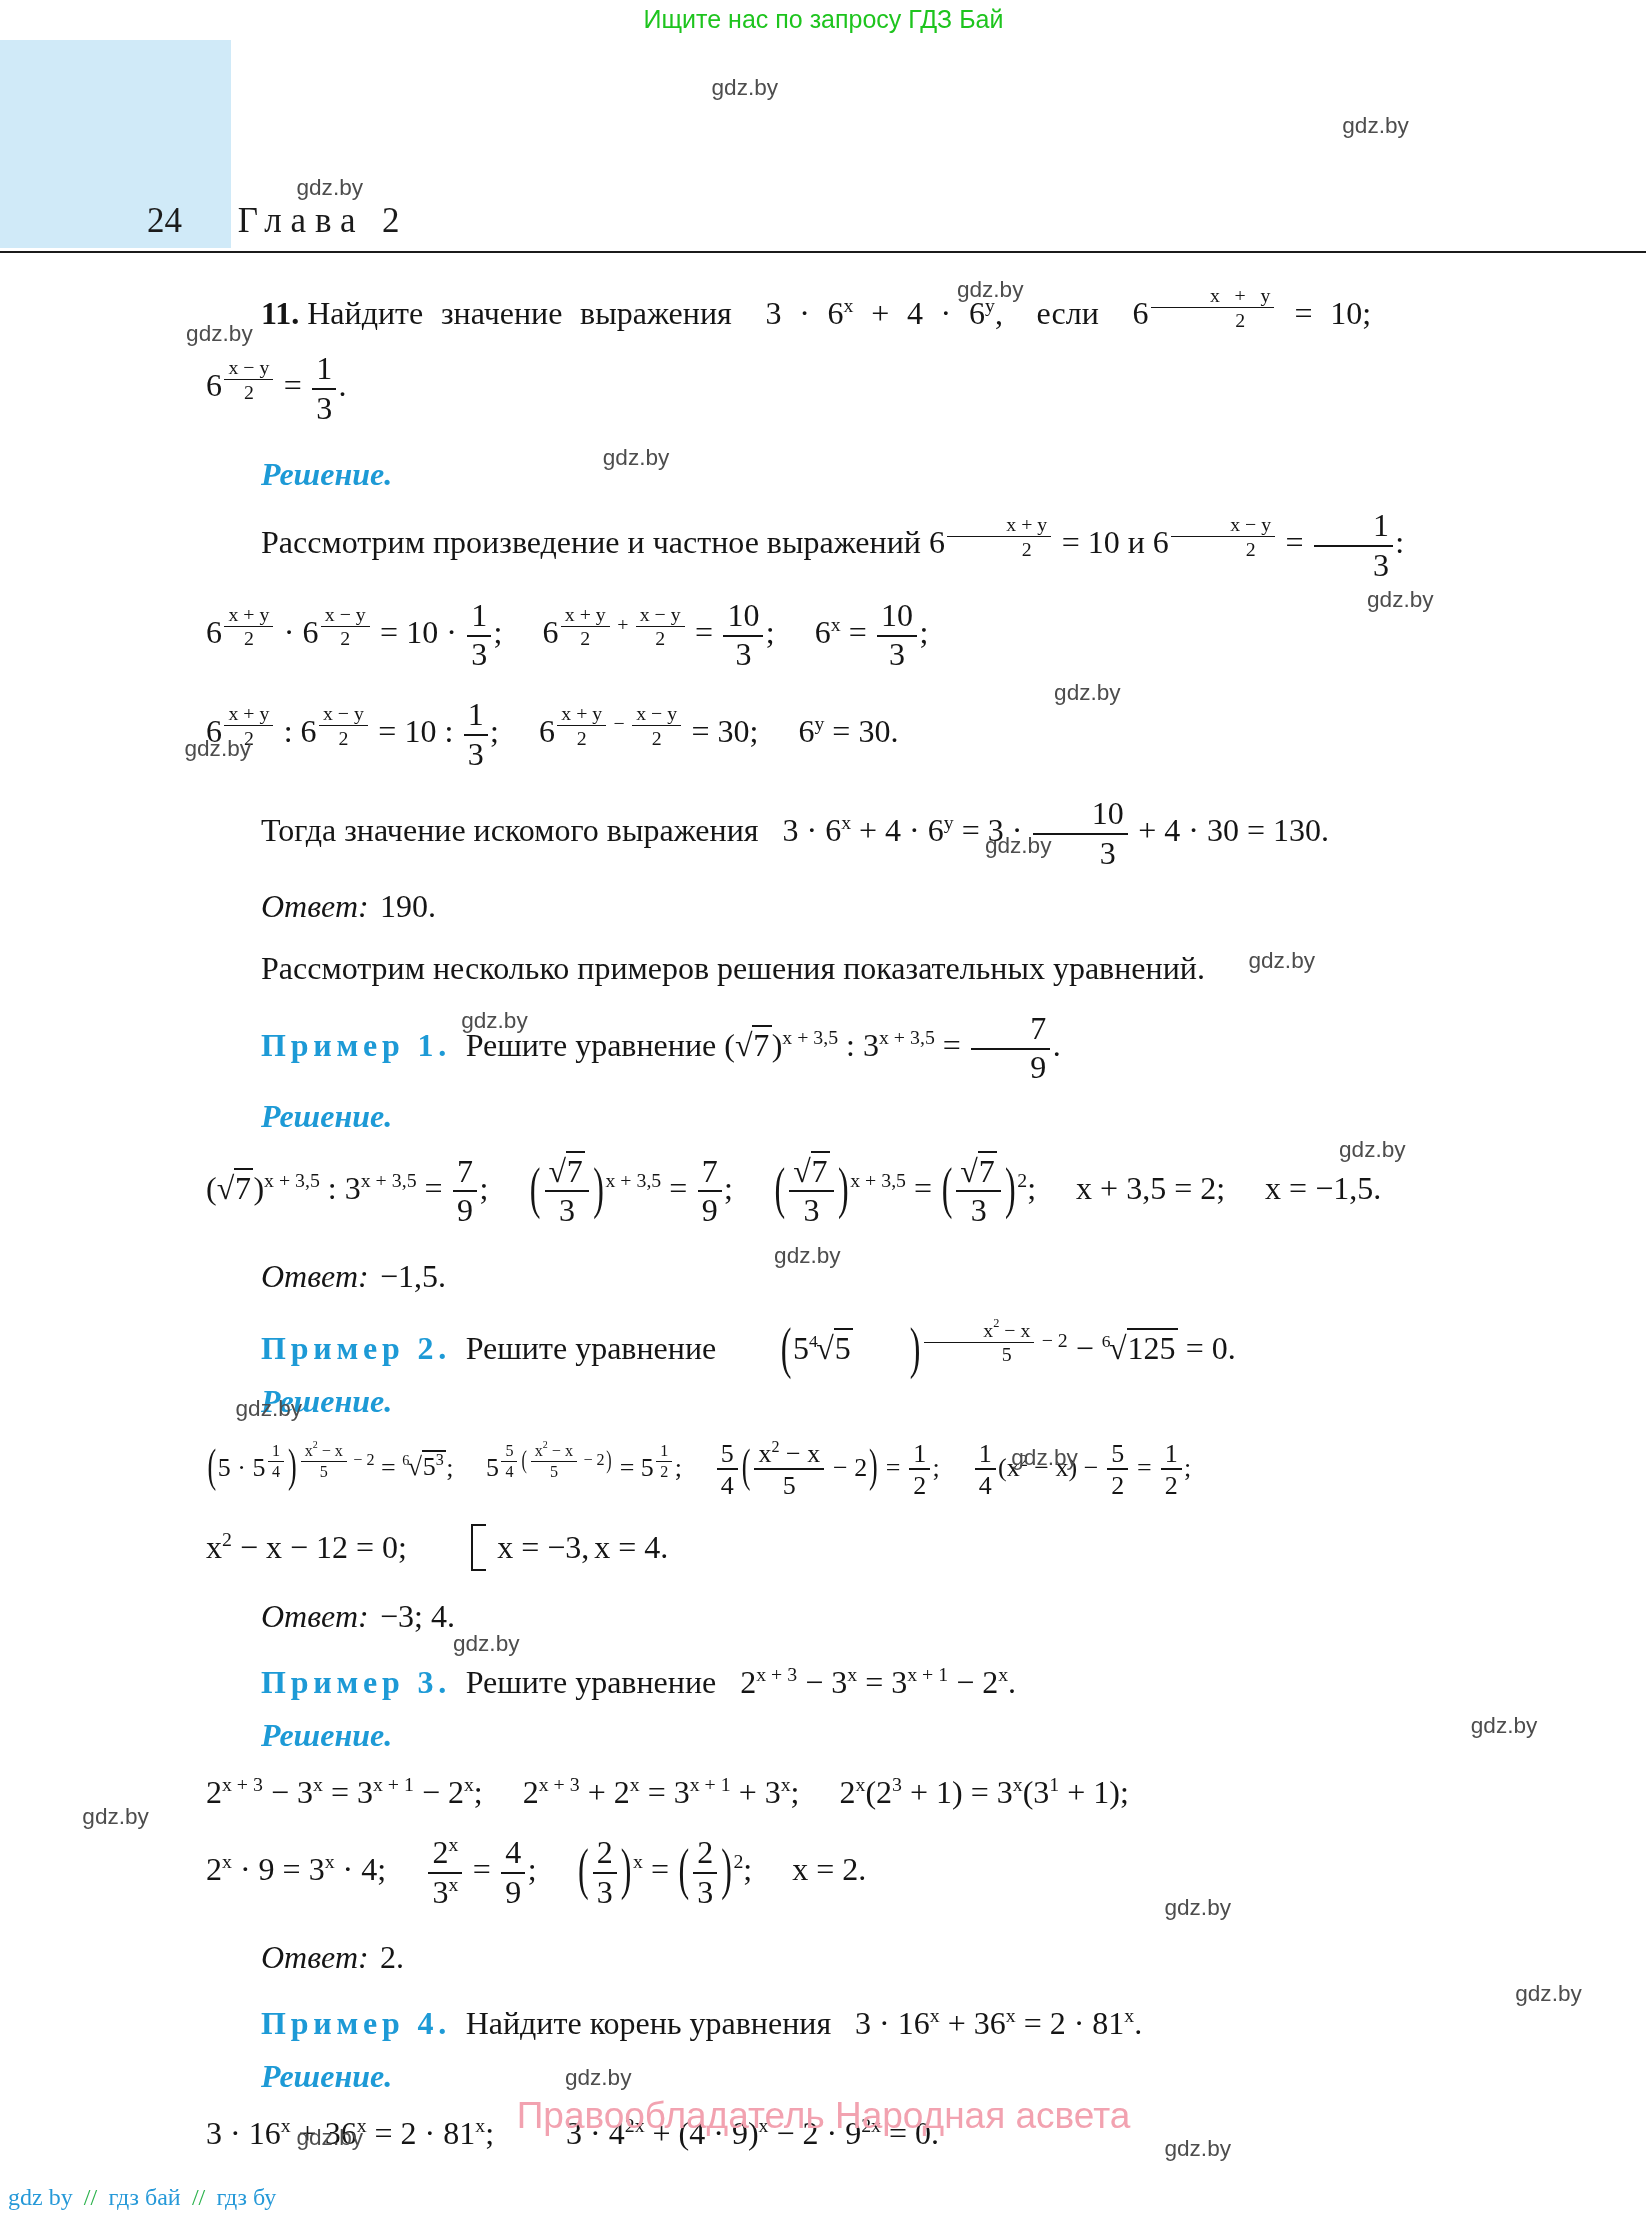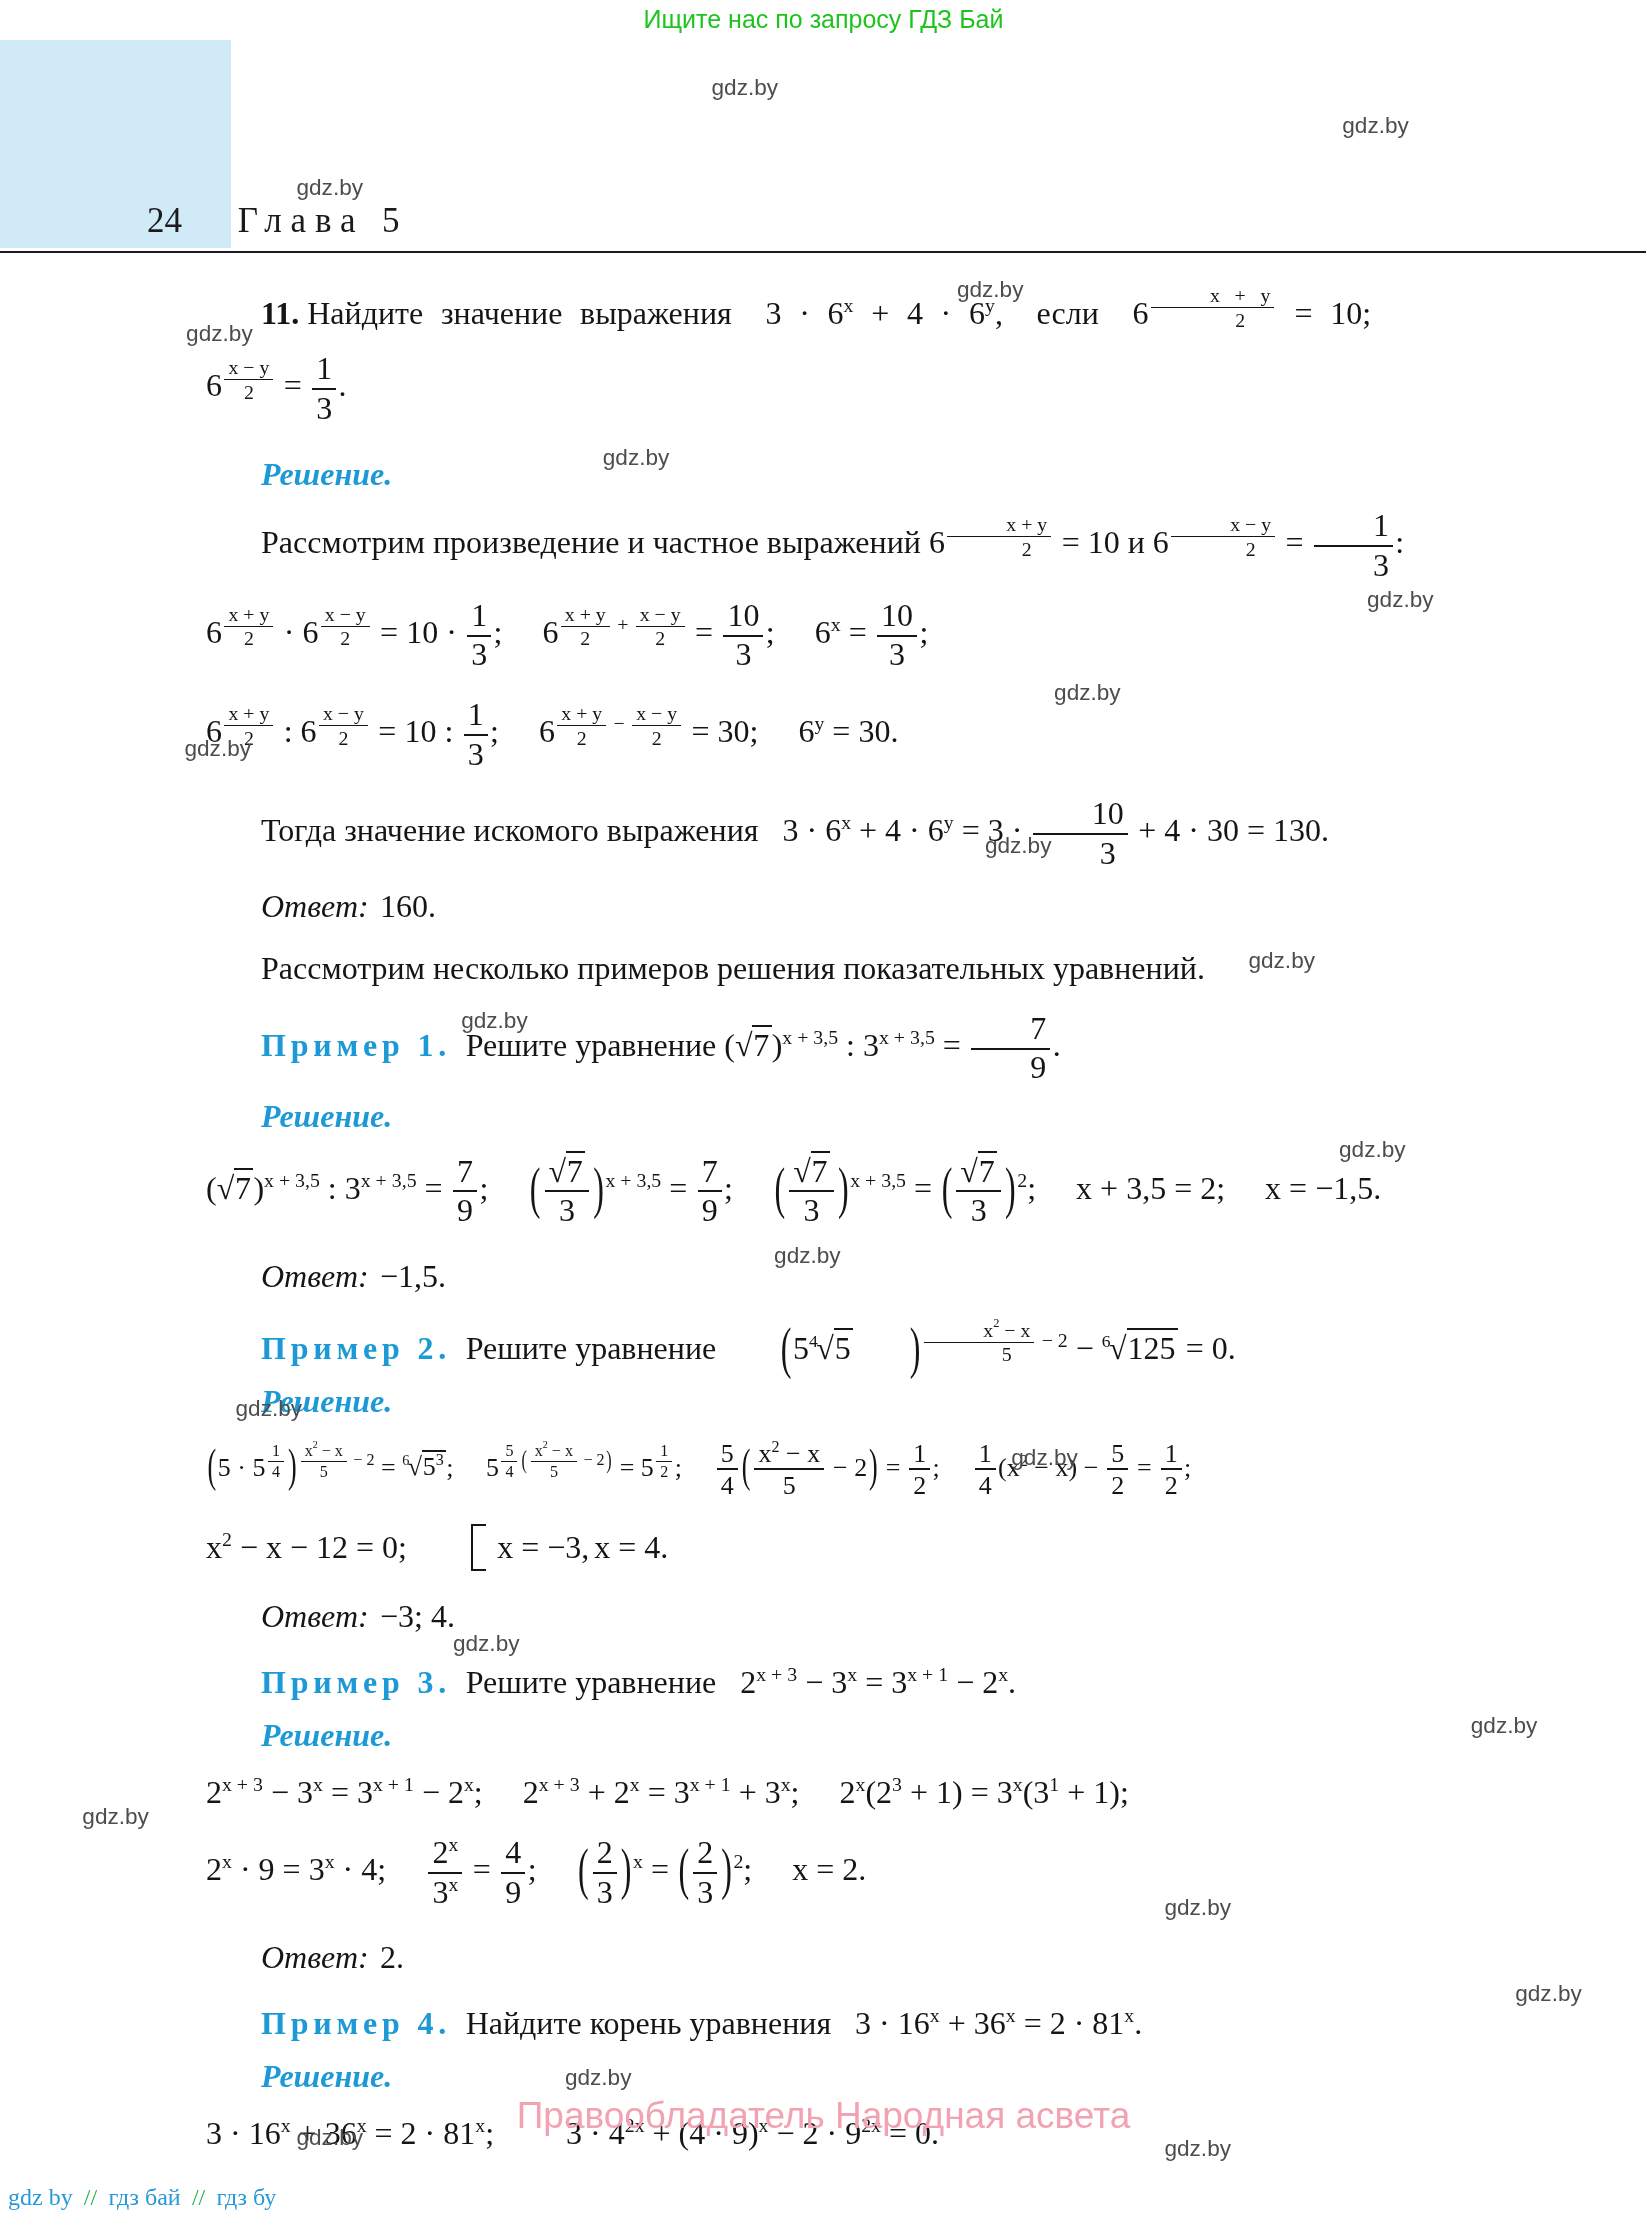--- a/index.html
+++ b/index.html
@@ -59,38 +59,38 @@
 </head>
 <body>
 
 <div class="page">
 
   <div class="promo">Ищите нас по запросу ГДЗ Бай</div>
   <div class="corner-block"></div>
 
   <div class="header-row">
     <span class="pagenum">24</span>
-    <span class="chapter">Глава 5</span>
+    <span class="chapter">Глава 2</span>
   </div>
   <div class="rule"></div>
 
   <main class="content">
 
     <p class="para ind wide">
       <b class="pnum">11.</b><span class="math">Найдите значение выражения  3 · 6<sup>x</sup> + 4 · 6<sup>y</sup>,  если  6<sup><span class="fr"><span class="nu">x + y</span><span class="de">2</span></span></sup> = 10;</span>
     </p>
     <p class="math-line">6<sup><span class="fr"><span class="nu">x − y</span><span class="de">2</span></span></sup> = <span class="fr"><span class="nu">1</span><span class="de">3</span></span>.</p>
 
     <p class="sol ind">Решение.</p>
     <p class="para ind">Рассмотрим произведение и частное выражений 6<sup><span class="fr"><span class="nu">x + y</span><span class="de">2</span></span></sup> = 10 и 6<sup><span class="fr"><span class="nu">x − y</span><span class="de">2</span></span></sup> = <span class="fr"><span class="nu">1</span><span class="de">3</span></span>:</p>
     <p class="math-line">6<sup><span class="fr"><span class="nu">x + y</span><span class="de">2</span></span></sup> · 6<sup><span class="fr"><span class="nu">x − y</span><span class="de">2</span></span></sup> = 10 · <span class="fr"><span class="nu">1</span><span class="de">3</span></span>;  6<sup><span class="fr"><span class="nu">x + y</span><span class="de">2</span></span> + <span class="fr"><span class="nu">x − y</span><span class="de">2</span></span></sup> = <span class="fr"><span class="nu">10</span><span class="de">3</span></span>;  6<sup>x</sup> = <span class="fr"><span class="nu">10</span><span class="de">3</span></span>;</p>
     <p class="math-line">6<sup><span class="fr"><span class="nu">x + y</span><span class="de">2</span></span></sup> : 6<sup><span class="fr"><span class="nu">x − y</span><span class="de">2</span></span></sup> = 10 : <span class="fr"><span class="nu">1</span><span class="de">3</span></span>;  6<sup><span class="fr"><span class="nu">x + y</span><span class="de">2</span></span> − <span class="fr"><span class="nu">x − y</span><span class="de">2</span></span></sup> = 30;  6<sup>y</sup> = 30.</p>
     <p class="para ind">Тогда значение искомого выражения  3 · 6<sup>x</sup> + 4 · 6<sup>y</sup> = 3 · <span class="fr"><span class="nu">10</span><span class="de">3</span></span> + 4 · 30 = 130.</p>
     <p class="ans ind">
-      <i class="ans-label">Ответ:</i><span class="math">160.</span>
+      <i class="ans-label">Ответ:</i><span class="math">190.</span>
     </p>
 
     <p class="para ind">Рассмотрим несколько примеров решения показательных уравнений.</p>
 
     <p class="ex-head ind">
       <span class="ex-title">Пример 1.</span><span class="math">Решите уравнение (<span class="rad">√<span class="ri">7</span></span>)<sup>x + 3,5</sup> : 3<sup>x + 3,5</sup> = <span class="fr"><span class="nu">7</span><span class="de">9</span></span>.</span>
     </p>
     <p class="sol ind">Решение.</p>
     <p class="math-line">(<span class="rad">√<span class="ri">7</span></span>)<sup>x + 3,5</sup> : 3<sup>x + 3,5</sup> = <span class="fr"><span class="nu">7</span><span class="de">9</span></span>;  <span class="lp">(</span><span class="fr"><span class="nu"><span class="rad">√<span class="ri">7</span></span></span><span class="de">3</span></span><span class="lp">)</span><sup>x + 3,5</sup> = <span class="fr"><span class="nu">7</span><span class="de">9</span></span>;  <span class="lp">(</span><span class="fr"><span class="nu"><span class="rad">√<span class="ri">7</span></span></span><span class="de">3</span></span><span class="lp">)</span><sup>x + 3,5</sup> = <span class="lp">(</span><span class="fr"><span class="nu"><span class="rad">√<span class="ri">7</span></span></span><span class="de">3</span></span><span class="lp">)</span><sup>2</sup>;  x + 3,5 = 2;  x = −1,5.</p>
     <p class="ans ind">

